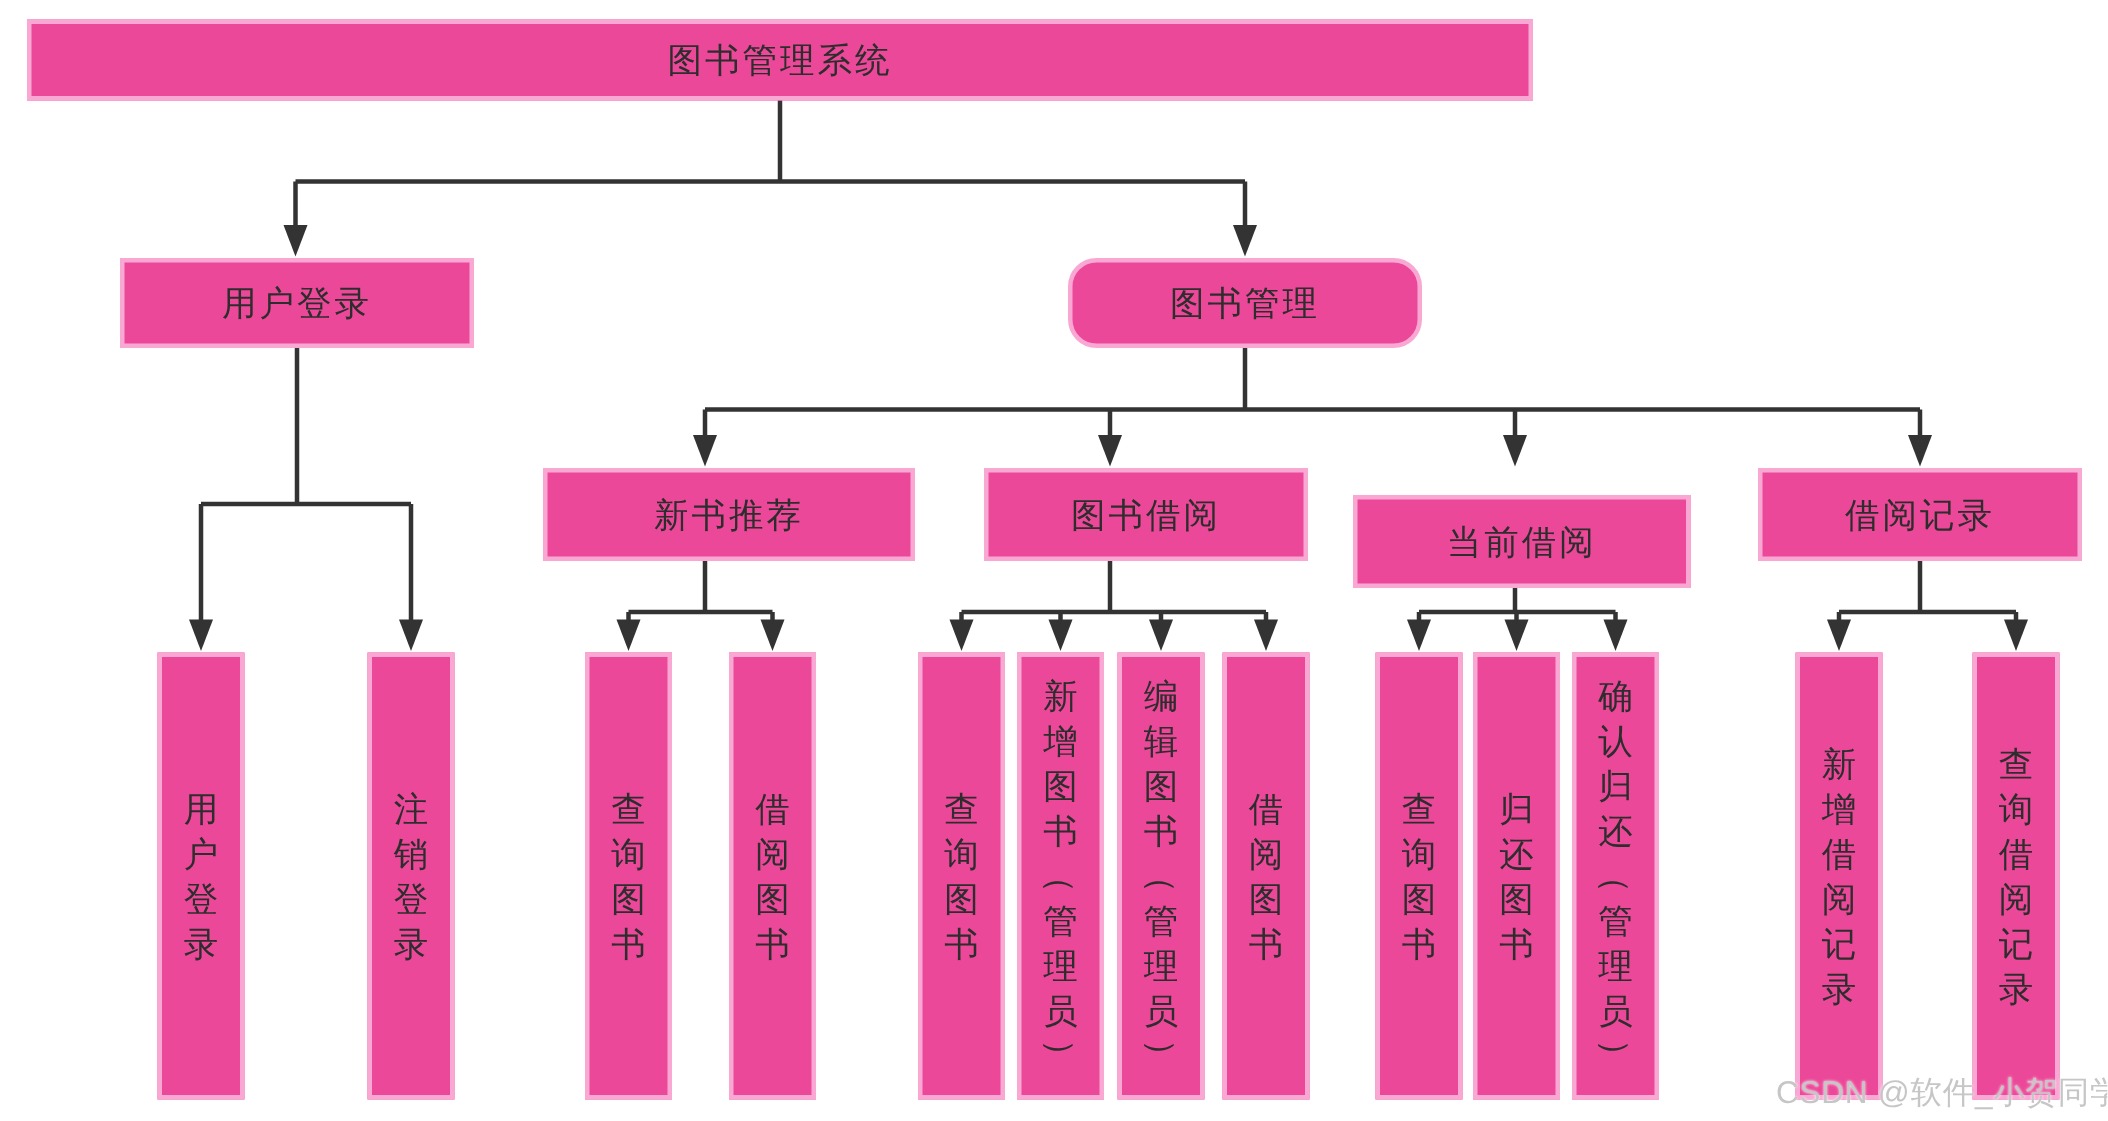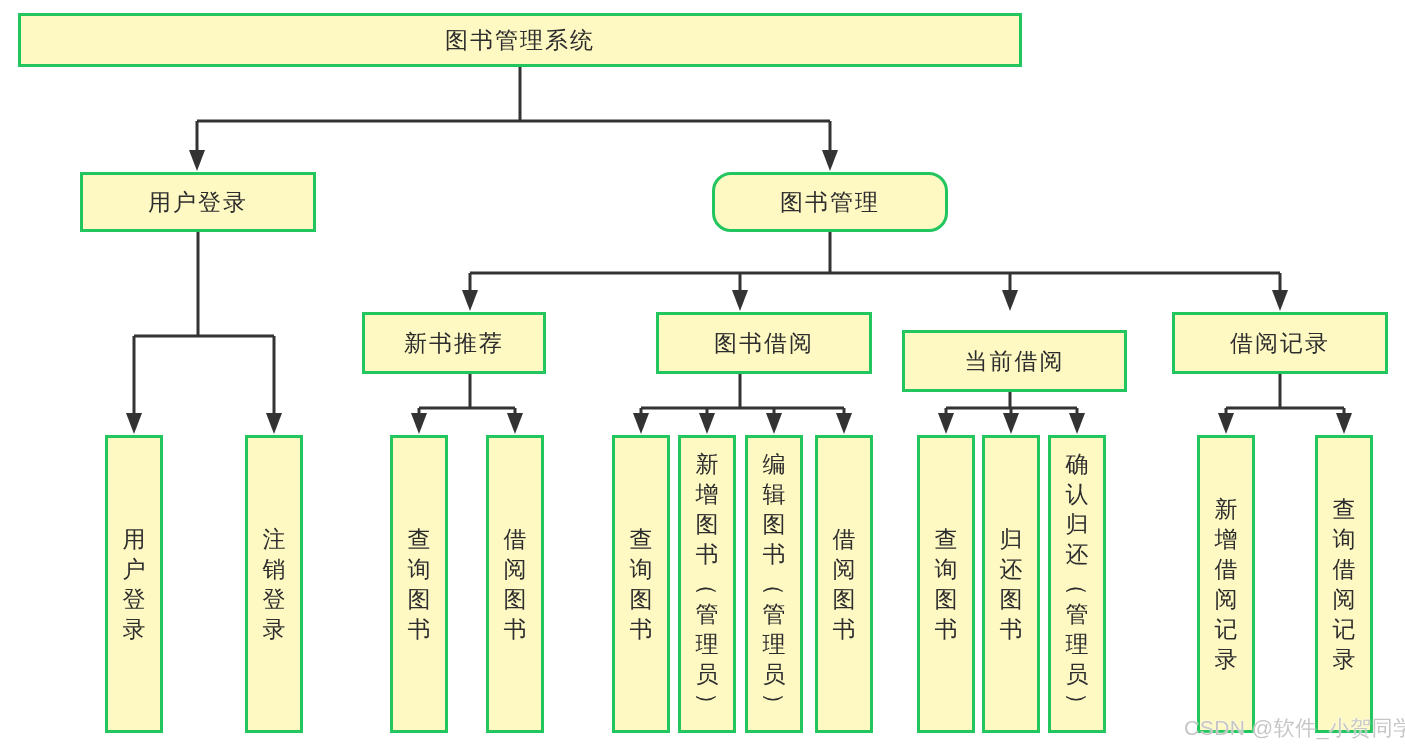--- a/index.html
+++ b/index.html
@@ -7,22 +7,22 @@
     position:relative;
     width:1405px; height:747px;
     background:#ffffff;
     font-family:"Liberation Sans","DejaVu Sans",sans-serif;
     overflow:hidden;
   }
   #connectors { position:absolute; left:0; top:0; z-index:1; }
   .node {
     position:absolute;
     box-sizing:border-box;
-    background:#fef9c3;
-    border:3px solid #22c55e;
+    background:#ec4899;
+    border:3px solid #f9a8d4;
     display:flex;
     align-items:center;
     justify-content:center;
     color:#2d2d2d;
     z-index:2;
   }
   .h-node { font-size:23px; letter-spacing:2px; }
   .v-node { flex-direction:column; font-size:23px; }
   .v-char { display:block; height:30px; line-height:30px; text-align:center; }
   .v-rot  { transform:rotate(90deg); }
@@ -105,21 +105,21 @@
       <polygon points="1218,413 1234,413 1226,434"></polygon>
       <polygon points="1336,413 1352,413 1344,434"></polygon>
     </g>
   </svg>
 
   <div class="node h-node" style="left:18px;top:13px;width:1004px;height:54px;">图书管理系统</div>
 
   <div class="node h-node" style="left:80px;top:172px;width:236px;height:60px;">用户登录</div>
   <div class="node h-node" style="left:712px;top:172px;width:236px;height:60px;border-radius:19px;">图书管理</div>
 
-  <div class="node h-node" style="left:362px;top:312px;width:184px;height:62px;text-align:right;">新书推荐</div>
+  <div class="node h-node" style="left:362px;top:312px;width:248px;height:62px;text-align:right;">新书推荐</div>
   <div class="node h-node" style="left:632px;top:312px;width:216px;height:62px;margin-left:24px;">图书借阅</div>
   <div class="node h-node" style="left:902px;top:330px;width:225px;height:62px;">当前借阅</div>
   <div class="node h-node" style="left:1172px;top:312px;width:216px;height:62px;">借阅记录</div>
 
   <div class="node v-node v-label" style="left:105px;top:435px;width:58px;height:298px;">
       <span class="v-char">用</span>
       <span class="v-char">户</span>
       <span class="v-char">登</span>
       <span class="v-char">录</span>
     </div>

